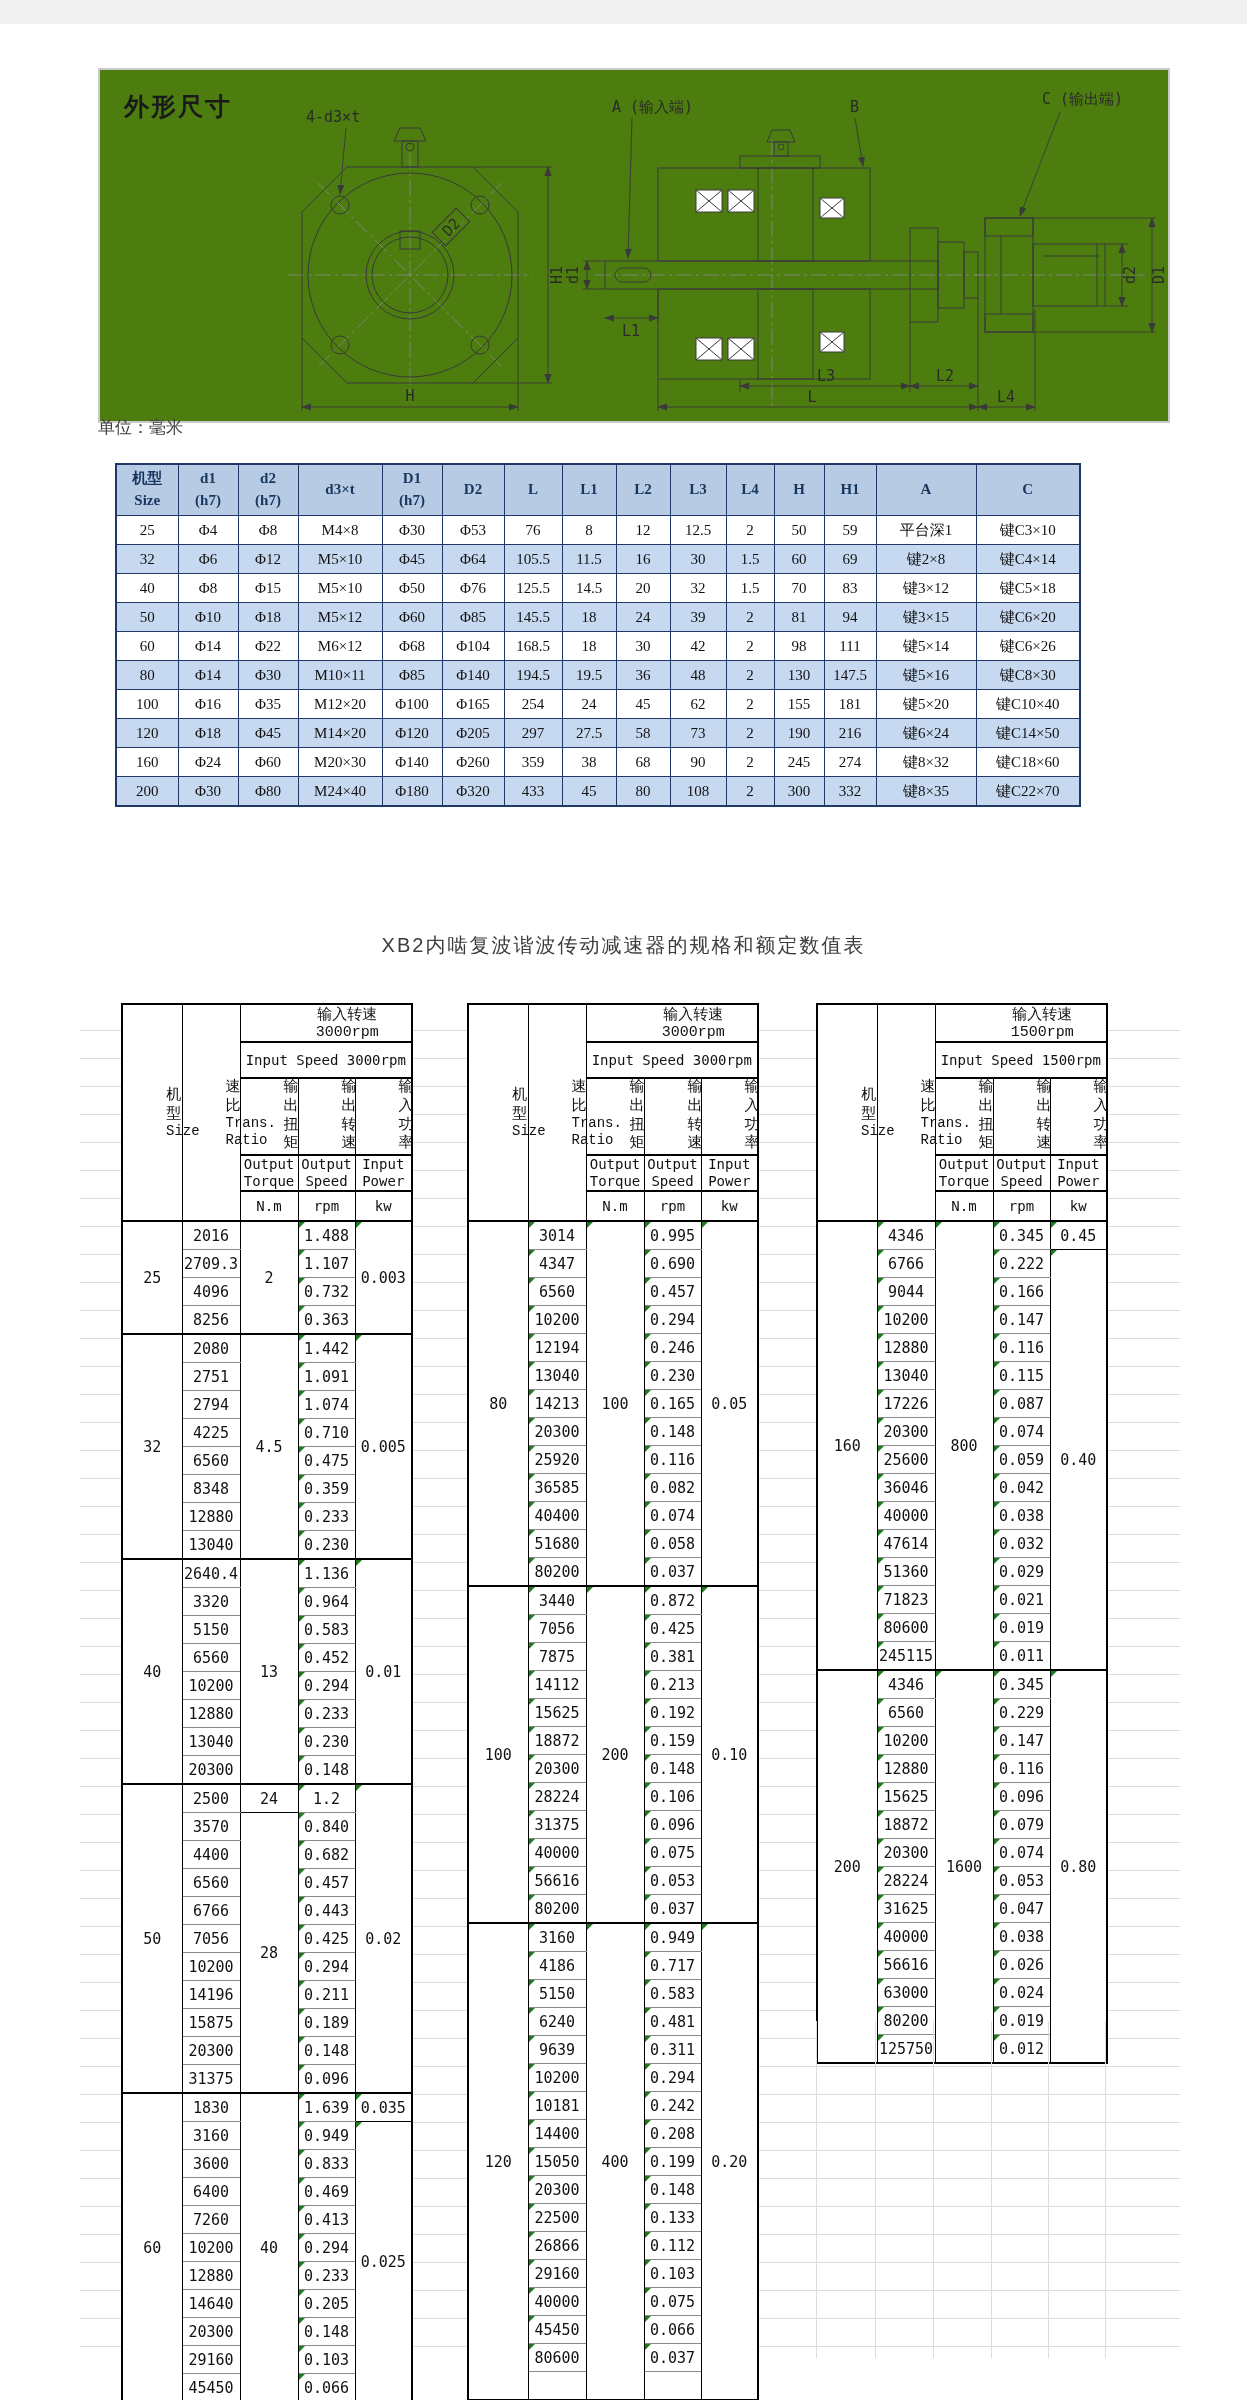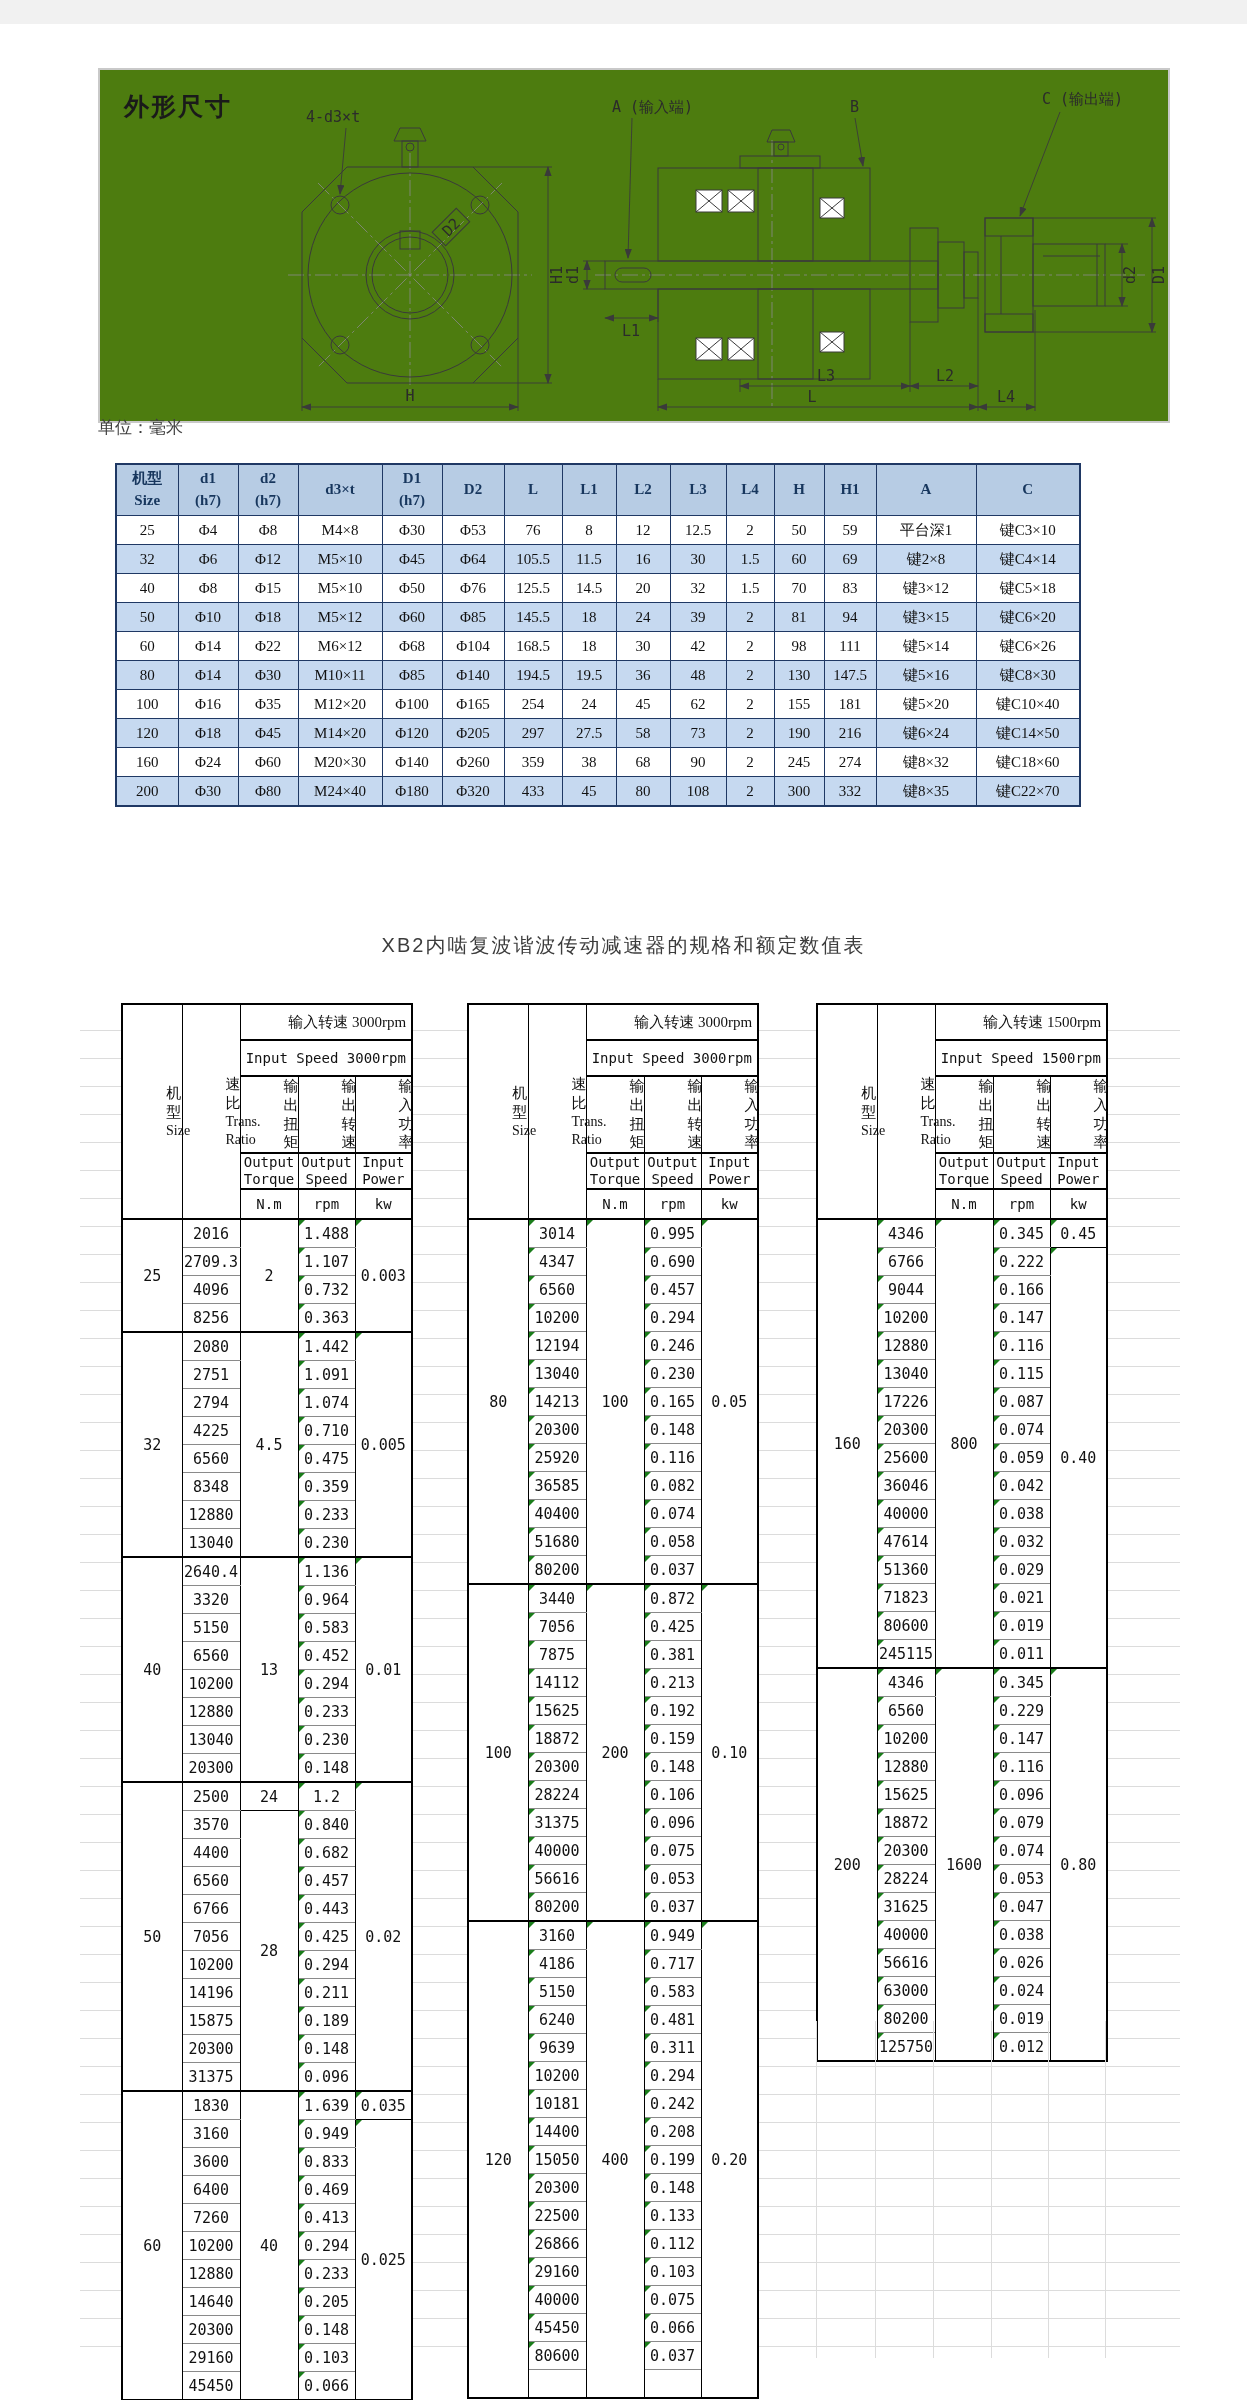--- a/index.html
+++ b/index.html
@@ -37,21 +37,21 @@
   .spec-region{position:absolute;left:80px;top:1003px;width:1100px;height:1355px;
     background-image:repeating-linear-gradient(to bottom,rgba(0,0,0,0) 0 27px,#dcdcdc 27px 28px);}
   .spec-col{position:absolute;top:0;}
   #specg0{left:41px;} #specg1{left:387px;} #specg2{left:736px;}
   .vl{position:absolute;width:1px;background:#dcdcdc;top:1018px;height:337px;}
 
   table.spec{border-collapse:collapse;table-layout:fixed;width:290px;background:#fff;
              font-family:"DejaVu Sans Mono",monospace;font-size:15px;color:#111;border:2px solid #000;}
   table.spec td{border:1px solid #000;text-align:center;padding:0;position:relative;vertical-align:middle;}
   table.spec thead td{border-bottom-width:2px;}
-  table.spec thead .zh{font-family:Liberation Serif, serif;font-size:15px;padding-left:43px;}
+  table.spec thead .zh{font-family:Liberation Mono, monospace;font-size:15px;padding-left:43px;}
   table.spec thead .en{font-size:14px;line-height:1.2;}
   table.spec .hr1{height:34px;} .hr2{height:34px;margin-top:36px;} .hr3{height:40px;line-height:1.25;}
   .hr4{height:36px;} .hr5{height:30px;}
   table.spec tbody td{height:27px;}
   table.spec tbody{border-top:2px solid #000;}
   table.spec td.ratio, table.spec td.speed{border-top:1px solid #8a8a8a;border-bottom:1px solid #8a8a8a;}
   .gt::before{content:"";position:absolute;top:0;left:0;width:0;height:0;
               border-top:6px solid #1a7d1a;border-right:6px solid transparent;}
 </style>
 </head>

